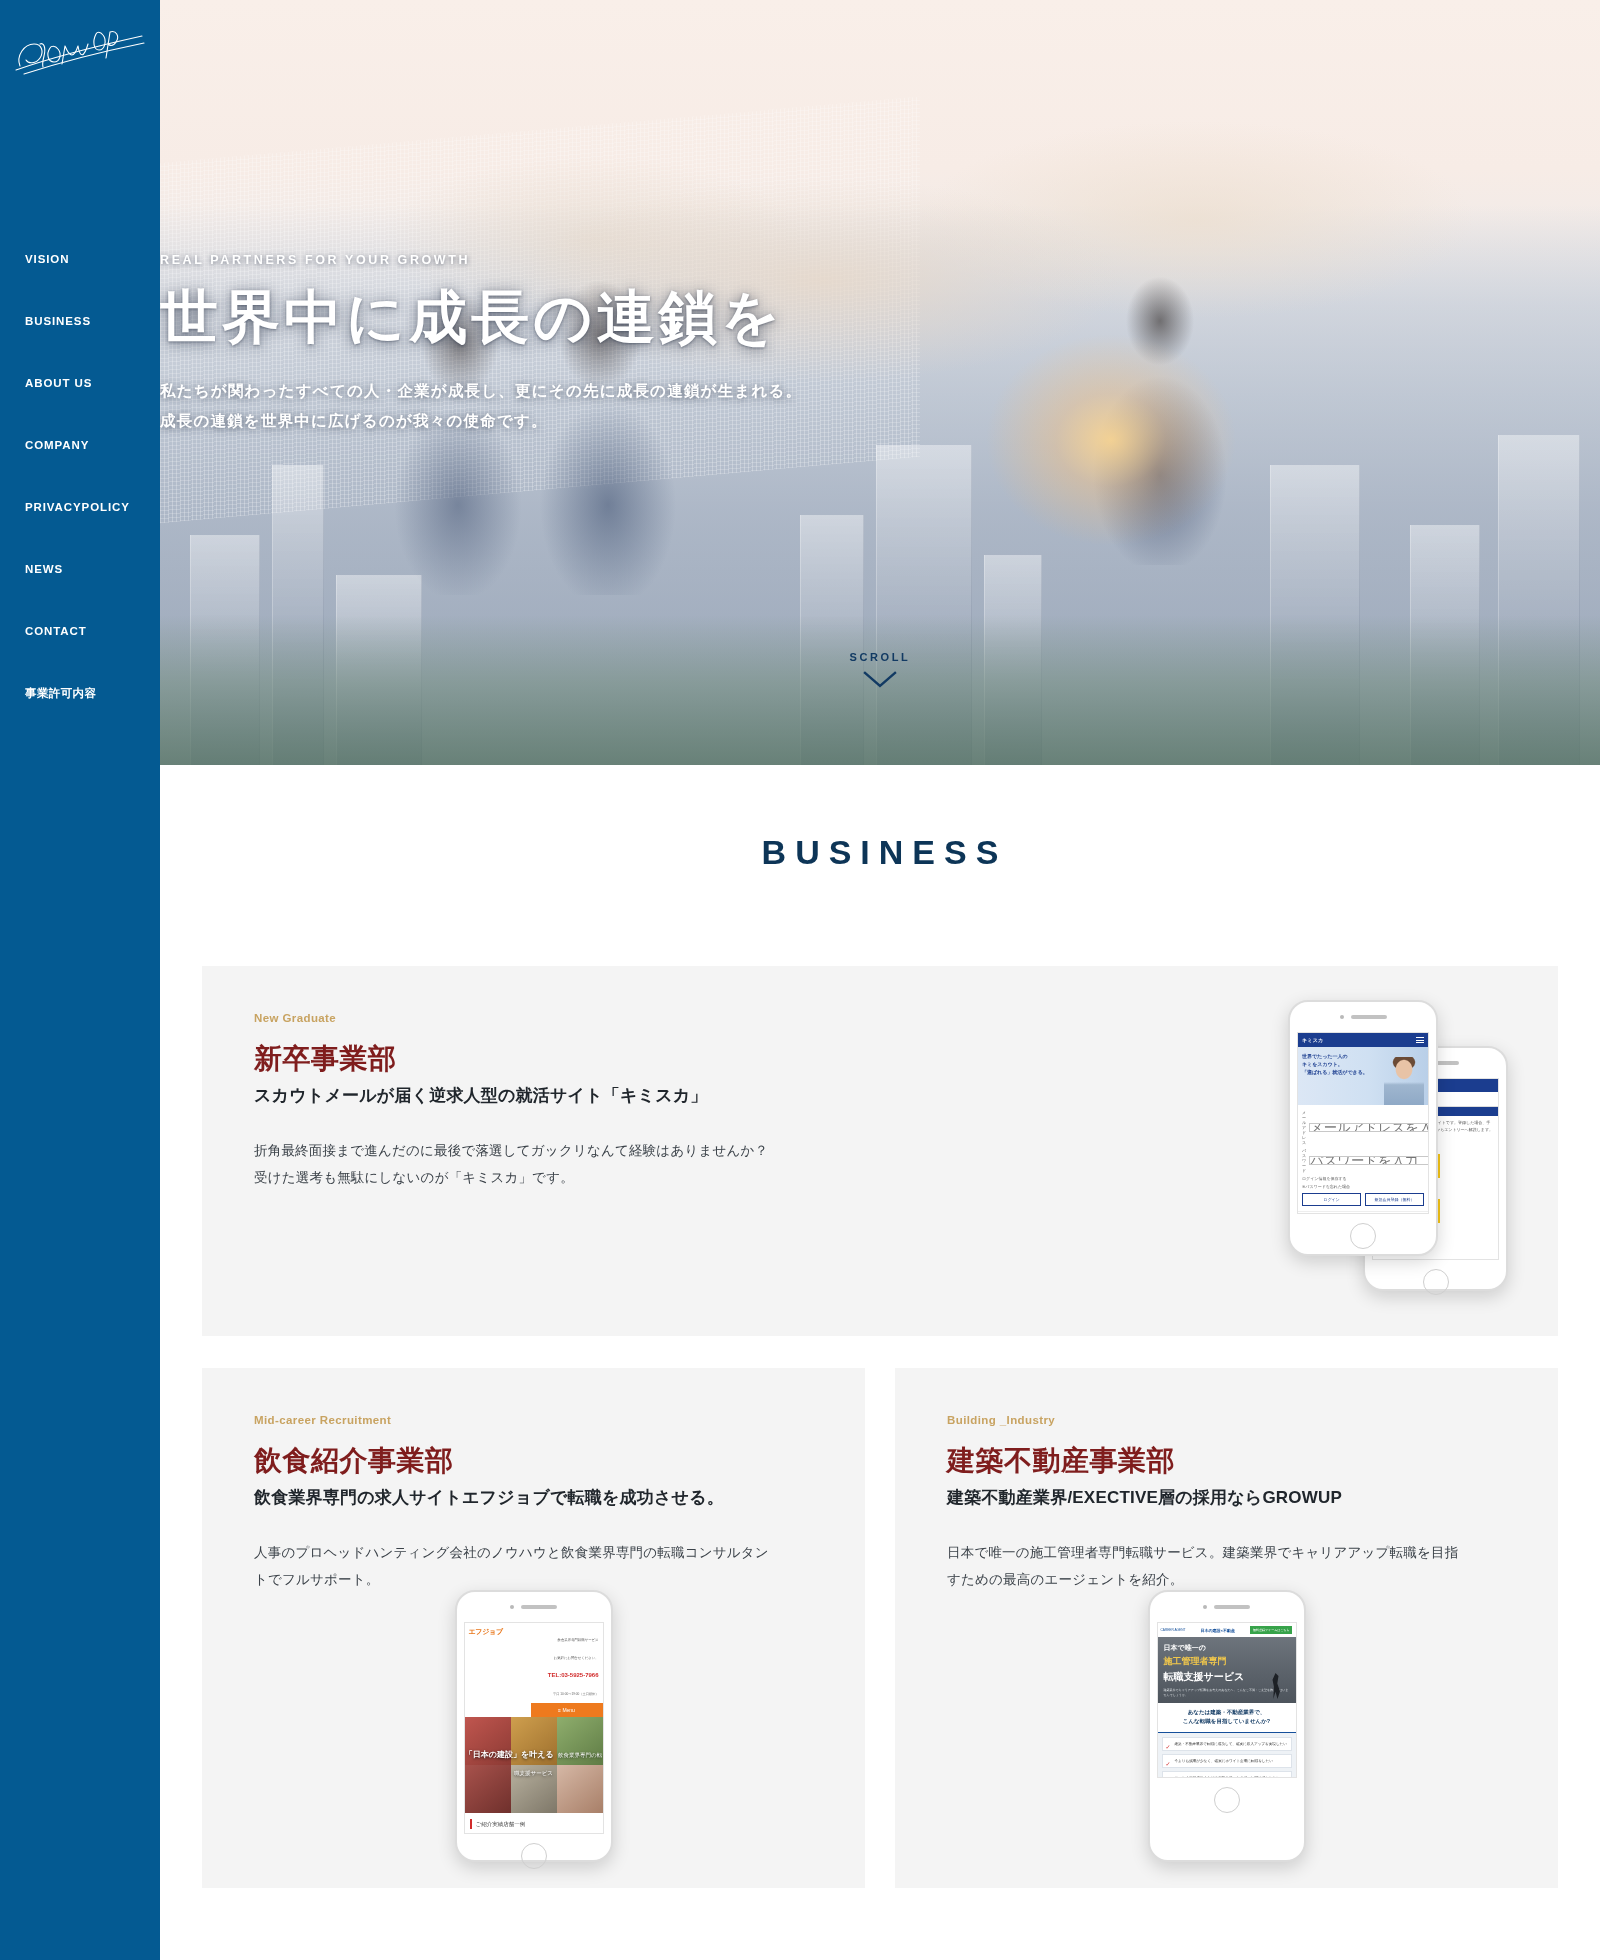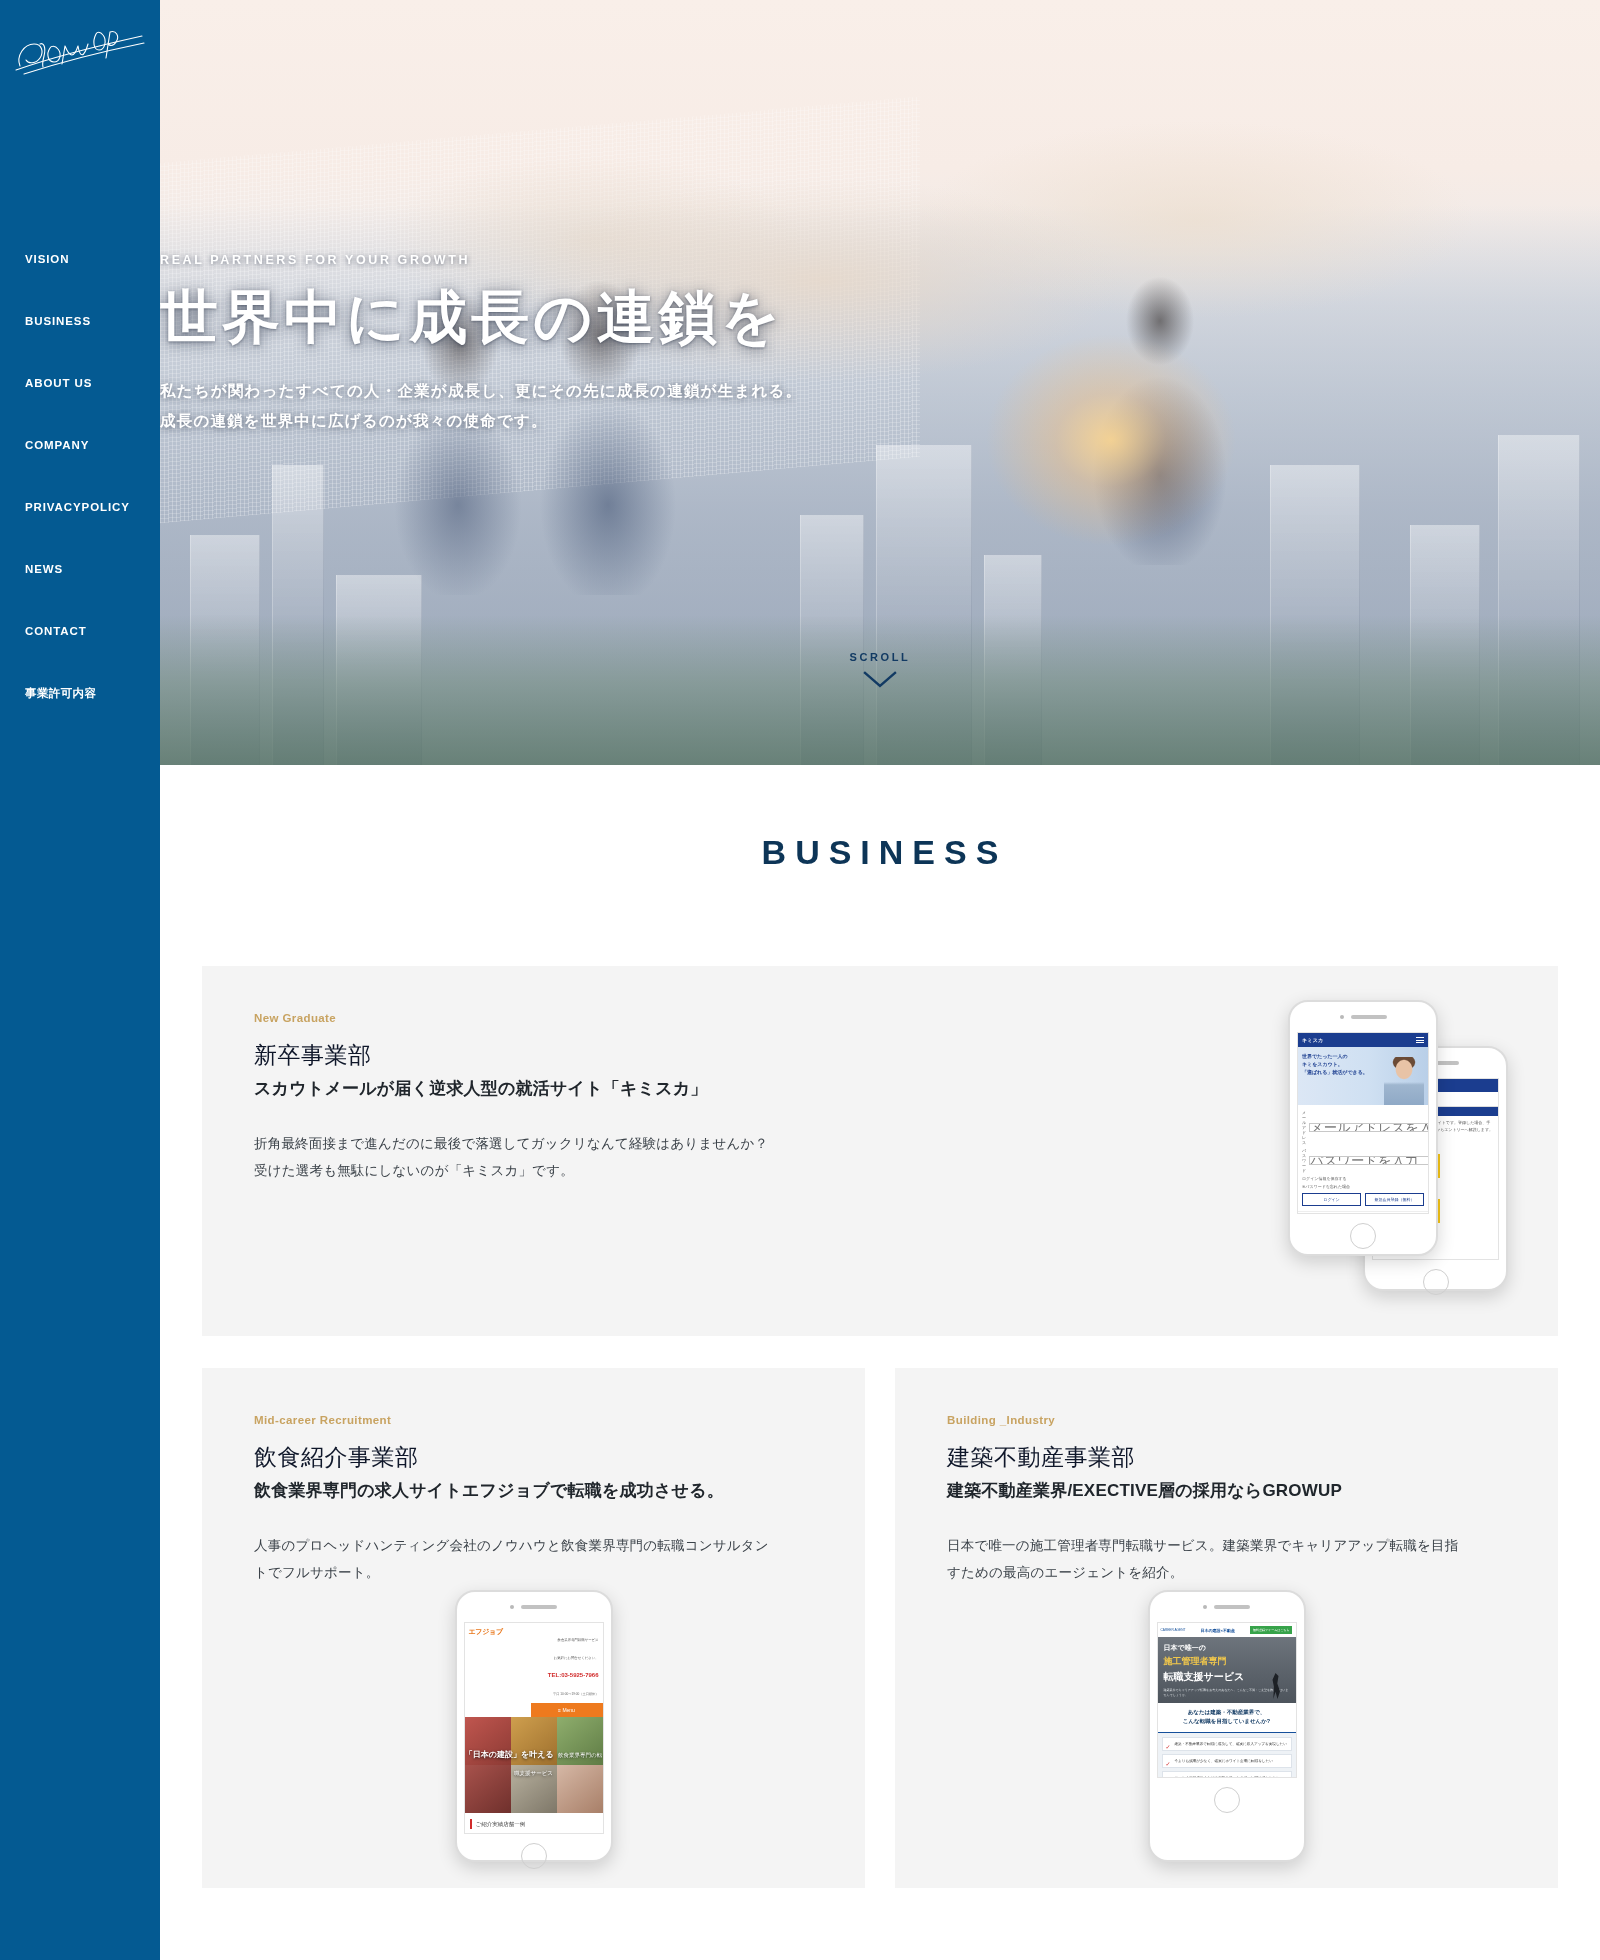--- a/index.html
+++ b/index.html
@@ -171,23 +171,23 @@
   .card-half { flex:1 1 0; height: 520px; padding: 46px 52px 0 52px; }
 
   .eyebrow {
     color:#c8a361;
     font-size: 11.5px;
     font-weight: 800;
     letter-spacing: 0.4px;
     margin-bottom: 16px;
   }
   .card-title {
-    color:#0f172a;
-    font-size: 23px;
-    font-weight: 400;
+    color:#7f1d1d;
+    font-size: 28px;
+    font-weight: 700;
     letter-spacing: 0.5px;
     margin-bottom: 6px;
   }
   .card-lead {
     color:#20262c;
     font-size: 17px;
     font-weight: 700;
     letter-spacing: 0.2px;
     margin-bottom: 30px;
   }

